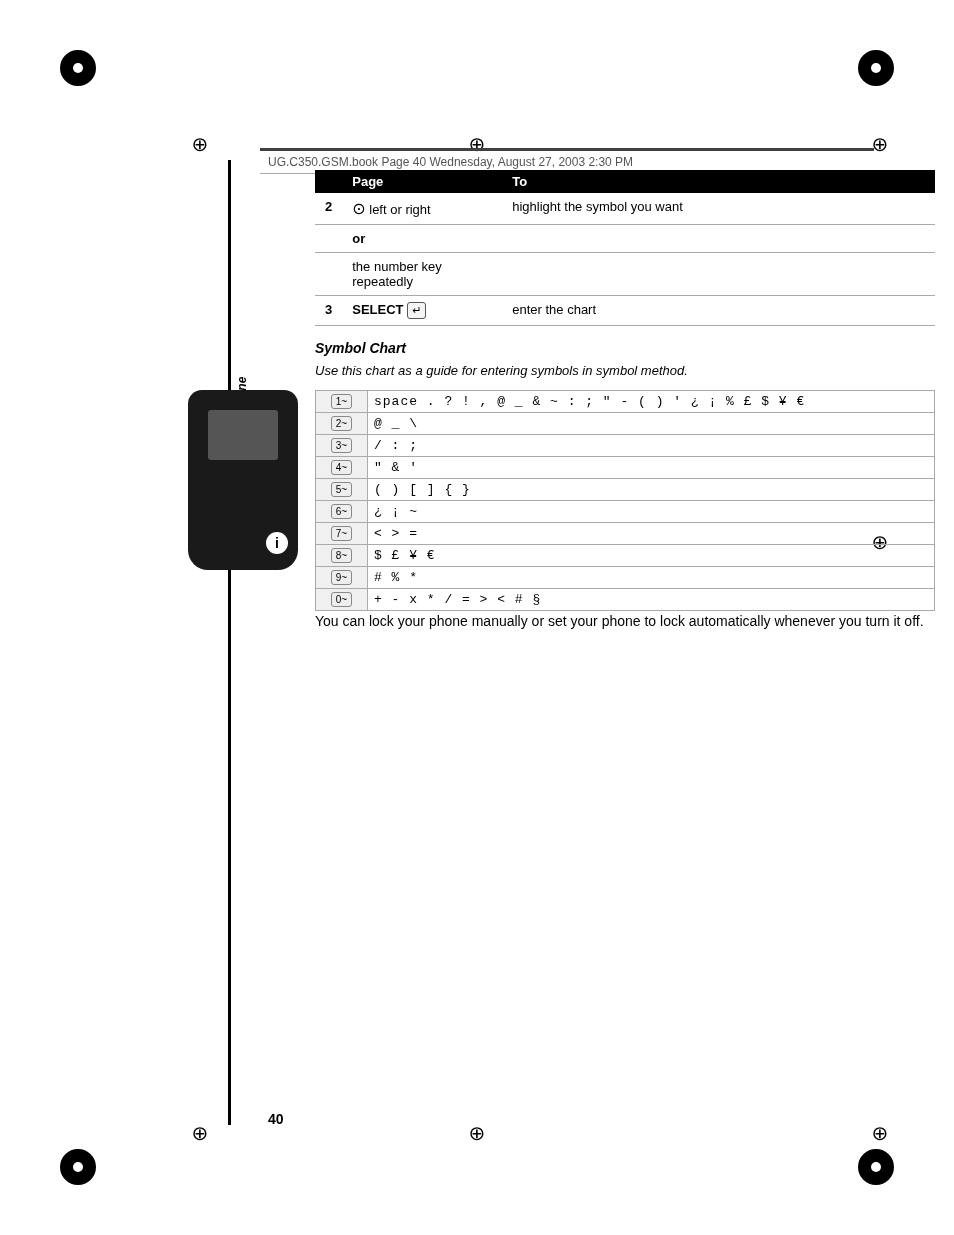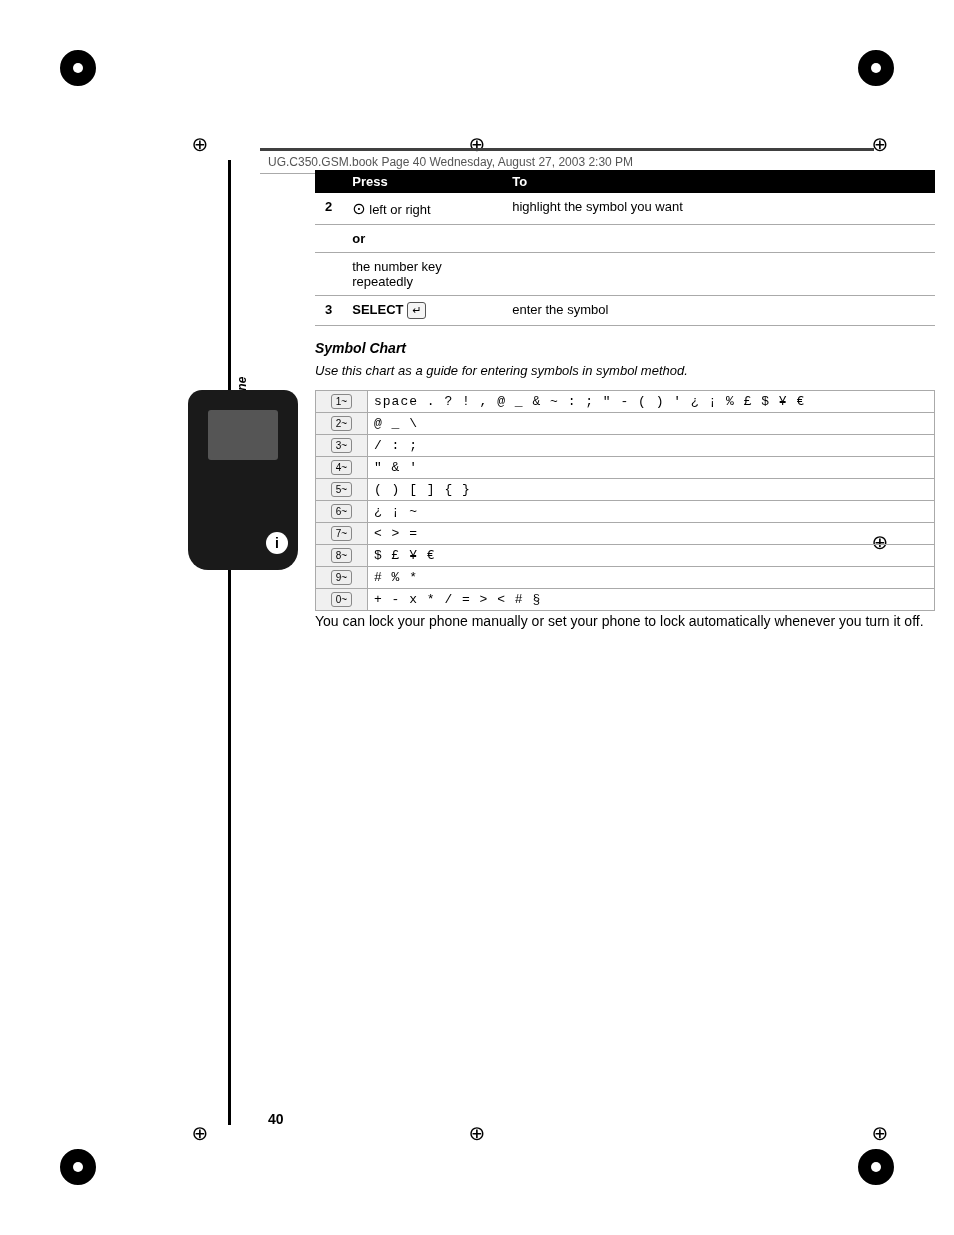--- a/index.html
+++ b/index.html
@@ -319,21 +319,21 @@
     </div>
   </div>
 
   <div class="main-content">
 
     <table class="instruction-table">
       <thead>
         <tr>
           <th style="width:20px;"></th>
           <th class="press-col">
-            <span>Press</span>
+            <span>Page</span>
           </th>
           <th class="to-col">
             <span>To</span>
           </th>
         </tr>
       </thead>
       <tbody>
         <tr>
           <td class="row-num">2</td>
           <td class="press-col">
@@ -348,21 +348,21 @@
         <tr>
           <td></td>
           <td class="press-col">the number key<br>repeatedly</td>
           <td class="to-col"></td>
         </tr>
         <tr>
           <td class="row-num">3</td>
           <td class="press-col">
             <span class="select-bold">SELECT</span> <span class="key-icon">↵</span>
           </td>
-          <td class="to-col">enter the symbol</td>
+          <td class="to-col">enter the chart</td>
         </tr>
       </tbody>
     </table>
 
     <div class="symbol-chart-title">
       <span>Symbol Chart</span>
     </div>
     <div class="symbol-chart-desc">
       <span>Use this chart as a guide for entering symbols in symbol method.</span>
     </div>

